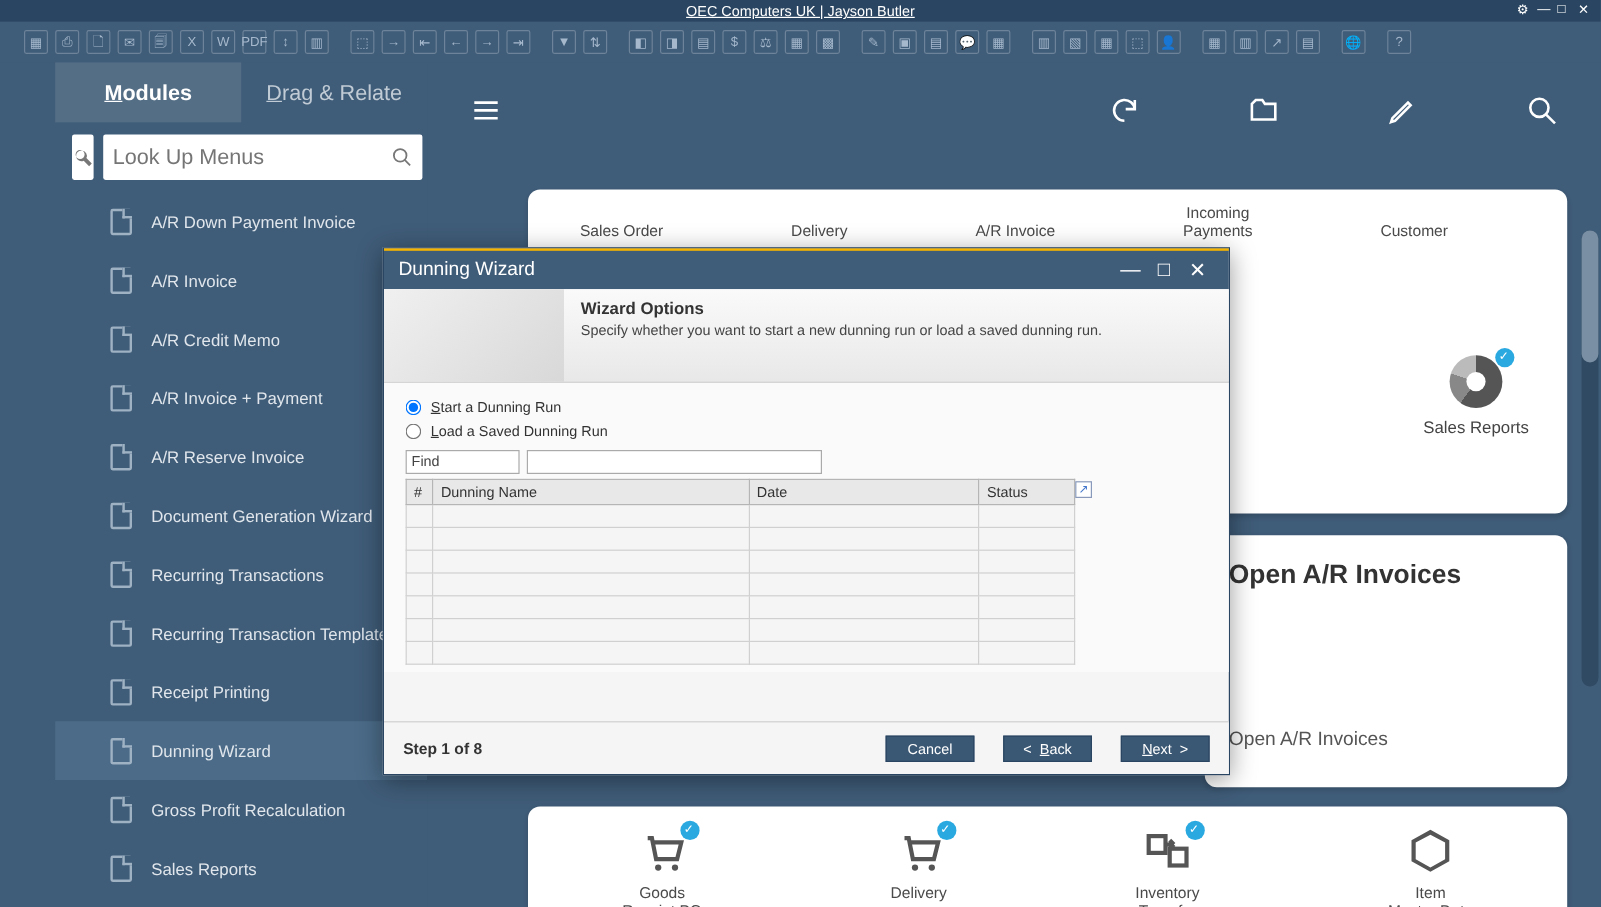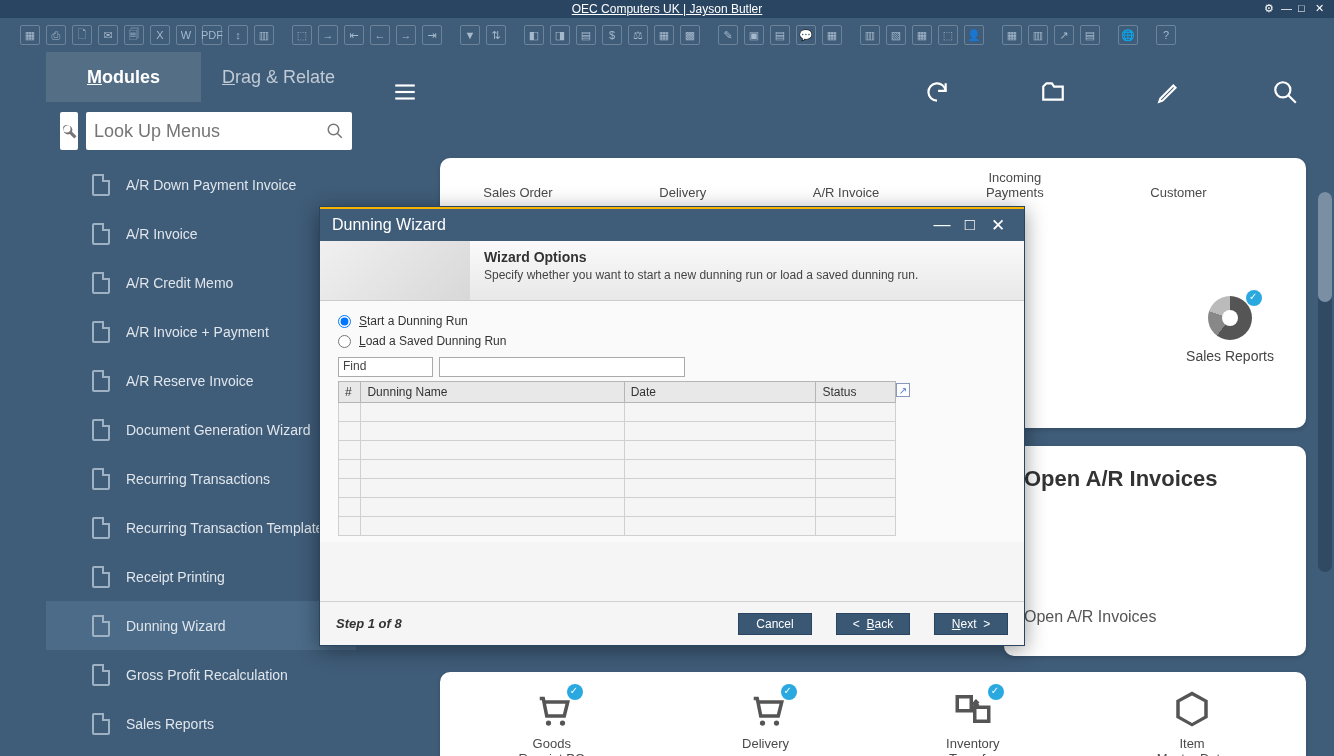--- a/index.html
+++ b/index.html
@@ -70,42 +70,42 @@
 .sales-reports { position: absolute; top: 244px; right: 60px; display: flex; flex-direction: column; align-items: center; gap: 8px;}
 .sales-reports .pie { width: 44px; height: 44px; border-radius: 50%; background: conic-gradient(#555 0 60%, #888 60% 80%, #bbb 80% 100%); position: relative;}
 .sales-reports .pie::after{content:''; position:absolute; top:14px; left:14px; width:16px;height:16px; background:#fff; border-radius:50%;}
 .sales-reports .lbl { font-size: 14px; color: #444;}
 
 
 .dialog { position: absolute; top: 206px; left: 319px; width: 706px; height: 440px; background: #f5f5f5; box-shadow: 0 4px 20px rgba(0,0,0,0.4); border: 1px solid #2a4561;}
 .dlg-title { height: 34px; background: #3f5c78; color: #fff; display: flex; align-items: center; padding: 0 12px; font-size: 16px; border-top:2px solid #f5b400;}
 .dlg-title-text { flex: 1; }
 .dlg-win-btn { width: 28px; height: 24px; display: flex; align-items: center; justify-content: center; color: #fff; cursor: pointer; font-size: 17px;}
-.dlg-header-band { height: 60px; background: linear-gradient(#fafafa, #e8e8e8); display: flex; position:relative; border-bottom:1px solid #ccc;}
+.dlg-header-band { height: 78px; background: linear-gradient(#fafafa, #e8e8e8); display: flex; position:relative; border-bottom:1px solid #ccc;}
 .dlg-header-img { width: 150px; background: linear-gradient(135deg, #f0f0f0, #d8d8d8);}
 .dlg-header-txt { padding: 8px 14px; }
 .dlg-header-txt .t1 { font-size: 14px; font-weight: bold; color: #333; margin-bottom: 3px;}
 .dlg-header-txt .t2 { font-size: 12px; color: #444;}
 .dlg-body { padding: 10px 18px 6px; background:#fafafa;}
 .radio-row { display: flex; align-items: center; gap: 8px; font-size: 12px; color: #333; padding: 3px 0;}
 .radio-row input { width: 13px; height: 13px;}
 .find-row { display: flex; gap: 6px; margin-top: 6px; align-items: flex-start;}
 .find-label-box { width: 95px; height: 20px; border: 1px solid #aaa; background: #fff; font-size: 12px; padding: 1px 4px; color:#444;}
 .find-input { width: 246px; height: 20px; border: 1px solid #aaa; background: #fff;}
 
 
 .dlg-table { margin-top: 4px; border: 1px solid #b5b5b5; width: 558px; border-collapse: collapse; font-size: 12px; position:relative;}
 .dlg-table th { background: #e8e8e8; border: 1px solid #b5b5b5; text-align: left; padding: 3px 6px; color:#333; font-weight:normal;}
 .dlg-table td { border: 1px solid #d0d0d0; height: 19px; background:#f5f5f5;}
 .dlg-table td:nth-child(odd), .dlg-table th:nth-child(odd){ }
 .expand-icon { position:absolute; top:2px; right:2px; width:14px; height:14px; border:1px solid #89b; color:#47c; font-size:10px; display:flex; align-items:center; justify-content:center; background:#fff;}
 
 
 .dlg-footer { position: absolute; bottom: 0; left: 0; right: 0; height: 44px; background: #f5f5f5; border-top: 1px solid #d0d0d0; display: flex; align-items: center; padding: 0 16px;}
-.dlg-step { font-size: 13px; font-weight: bold; color: #333; font-style: italic;}
+.dlg-step { font-size: 13px; font-weight: bold; color: #333;}
 .dlg-footer .spacer { flex: 1;}
 .dlg-btn { height: 22px; min-width: 74px; background: #3a5773; color: #fff; font-size: 12px; border: 1px solid #2a4561; padding: 0 14px; cursor: pointer; margin-left: 24px;}
 .dlg-btn .u { text-decoration: underline;}
 
 
 .vscroll { position: absolute; right: 2px; top: 140px; width: 14px; height: 380px; background: #2f4a62; border-radius: 7px;}
 .vscroll-thumb { position: absolute; top: 0; width: 14px; height: 110px; background: #7a8fa3; border-radius: 7px;}
 
 </style>
 </head>

